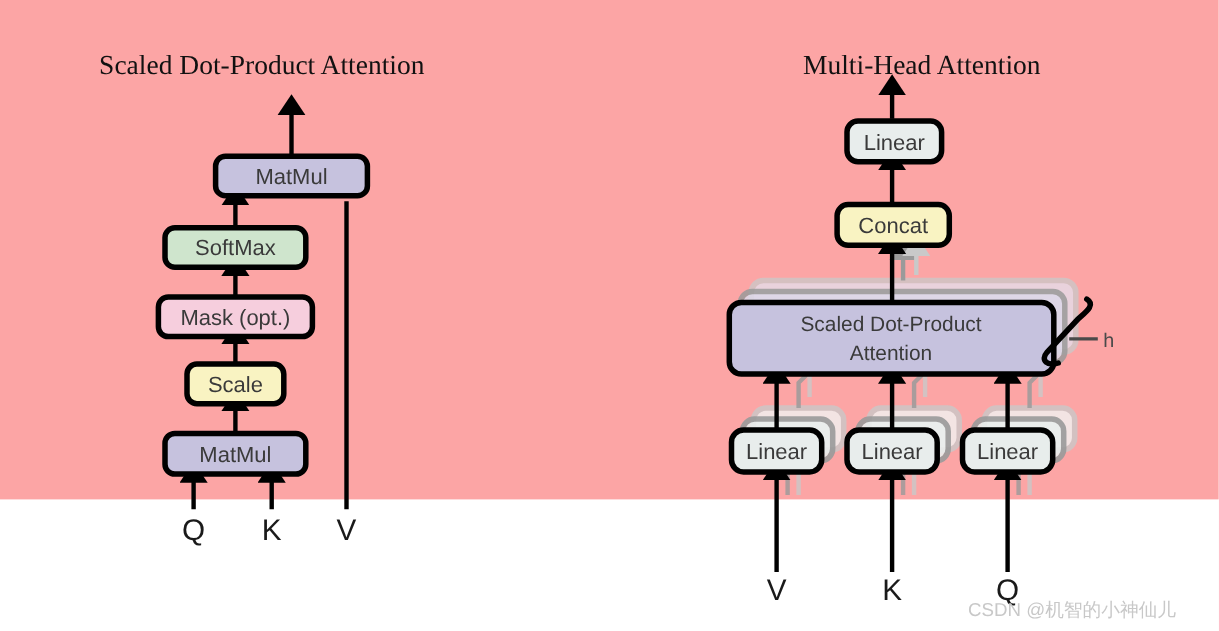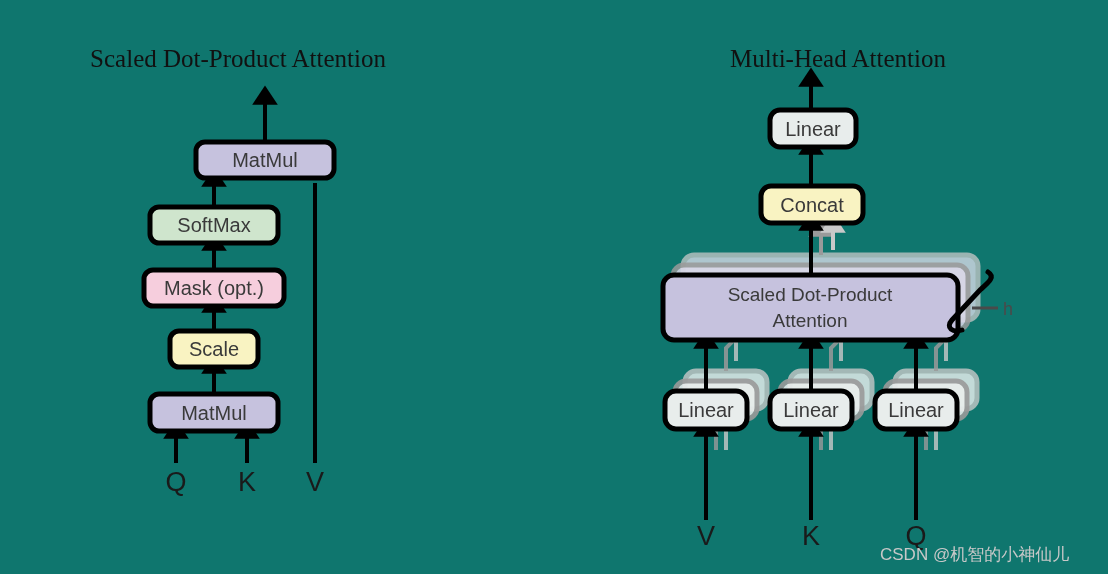--- a/index.html
+++ b/index.html
@@ -1,18 +1,18 @@
 <!DOCTYPE html>
 <html><head>
 <meta charset="utf-8">
 <style>
   html,body{margin:0;padding:0;background:#ffffff;}
   body{width:1108px;height:574px;overflow:hidden;
        font-family:"Liberation Sans", sans-serif;}
-  #stage{position:relative;width:1108px;height:574px;background:#0f766e;}
+  #stage{position:relative;width:1108px;height:454px;background:#fca5a5;}
   svg{display:block;position:absolute;top:0;left:0;}
   .title{font-family:"Liberation Serif", serif;font-size:25px;fill:#111;}
   .boxlabel{font-family:"Liberation Sans", sans-serif;font-size:20px;fill:#3a3a3a;}
   .boxlabel-sm{font-family:"Liberation Sans", sans-serif;font-size:19px;fill:#3a3a3a;}
   .varlabel{font-family:"Liberation Sans", sans-serif;font-size:27px;fill:#1a1a1a;}
   .hlabel{font-family:"Liberation Sans", sans-serif;font-size:18px;fill:#4a4a4a;}
   .wm{font-family:"Liberation Sans", sans-serif;font-size:17px;fill:#c8c8c8;}
 </style>
 </head>
 <body>

